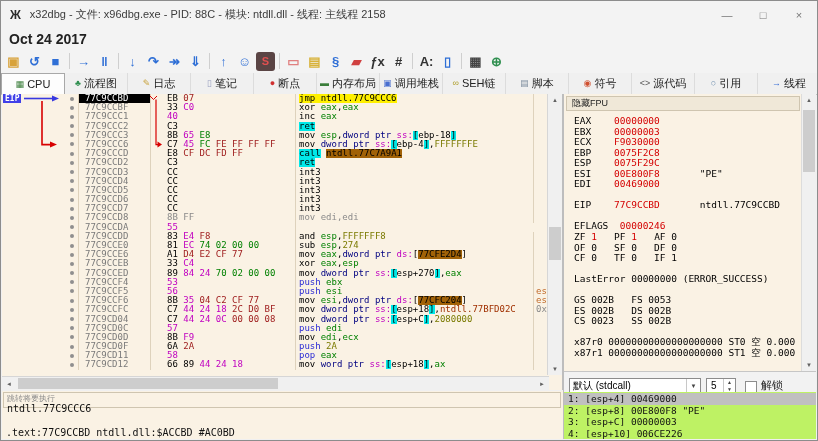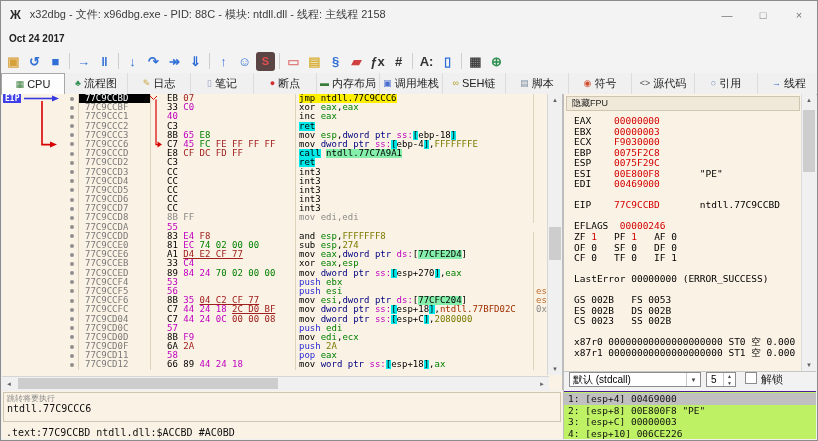--- a/index.html
+++ b/index.html
@@ -8,21 +8,21 @@
   
   .titlebar{position:absolute;left:0;top:0;right:0;height:27px;background:#f3f3f3;display:flex;align-items:center}
   .app-icon{margin-left:9px;color:#2a2a2a;font-size:12px;font-weight:bold}
   .title-text{margin-left:9px;font-size:11px;color:#3c3c3c;white-space:nowrap}
   .win-controls{margin-left:auto;display:flex;height:100%}
   .win-btn{width:36px;height:100%;display:flex;align-items:center;justify-content:center;font-size:11px;color:#777}
   
   .menubar{position:absolute;left:0;top:27px;right:0;height:21px;display:flex;align-items:center;background:#f3f3f3;font-size:11px;color:#222}
   .menu-items{display:flex}
   .menu-item{padding:2px 8px;white-space:nowrap}
-  .menu-date{margin-left:8px;color:#222;font-size:10px;font-weight:bold}
+  .menu-date{margin-left:8px;color:#222;font-size:14px;font-weight:bold}
   
   .toolbar{position:absolute;left:0;top:48px;right:0;height:24px;display:flex;align-items:center;background:#f3f3f3;border-bottom:1px solid #e2e2e2;padding-left:2px}
   .tb-btn{width:19px;height:19px;margin:0 1px;display:flex;align-items:center;justify-content:center;font-size:13px;font-weight:bold}
   .tb-btn.dark{background:#5a4444;border-radius:3px;font-size:11px}
   .tb-sep{width:1px;height:16px;background:#cfcfcf;margin:0 3px}
   
   .tabbar{position:absolute;left:0;top:72px;right:0;height:21px;display:flex;background:#f0f0f0;border-bottom:1px solid #c4c4c4;overflow:hidden}
   .tab{width:62px;flex:none;display:flex;align-items:center;justify-content:center;gap:3px;font-size:11px;color:#222;border-right:1px solid #dcdcdc;white-space:nowrap}
   .tab.active{background:#fdfdfd;border:1px solid #a8a8a8;border-bottom:none}
   .tab-icon{font-size:9px;line-height:9px}
@@ -37,56 +37,56 @@
   .c-bytes{width:145px;flex:none;border-left:1px solid #ded2bc;padding-left:16px;box-sizing:border-box;overflow:hidden}
   .c-instr{width:238px;flex:none;border-left:1px solid #ded2bc;padding-left:3px;box-sizing:border-box;overflow:hidden}
   .c-cmt{flex:1;border-left:1px solid #ded2bc;padding-left:2px;overflow:hidden}
   .gut-overlay{position:absolute;left:0;top:0;pointer-events:none}
   .bytes-arrow{position:absolute;left:147px;top:0;pointer-events:none}
   .eip-badge{position:absolute;left:1px;top:0;background:#4040e8;color:#fff;font:bold 8px "DejaVu Sans Mono",monospace;padding:0 2px;height:9px;line-height:9px}
   
   .tk-k{color:#000}.tk-kp{color:#2a2ad4}.tk-reg{color:#008000}.tk-ptr{color:#000080}
   .tk-seg{color:#c000c0}.tk-num{color:#7a7a00}.tk-lbl{color:#a03000}
   .tk-jy{background:#fff000;color:#000}.tk-cy{background:#00e8e8;color:#000}
-  .tk-ay{background:#86efac;color:#000}.tk-br{background:#00e8e8;color:#000}
+  .tk-ay{background:#a16207;color:#000}.tk-br{background:#00e8e8;color:#000}
   .tk-gr{color:#8a8a8a}
   .tk-b{color:#000}.tk-m{color:#c000c0}.tk-g{color:#008000}.tk-r{color:#a02020}
-  .tk-u{color:#a02020;text-decoration:underline}
+  .tk-u{color:#a02020;}
   .tk-red{color:#d40000}.tk-org{color:#c06a2a}
   
   .vscroll{position:absolute;right:0;top:0;width:14px;height:281px;background:#f0f0f0;border-left:1px solid #d6d6d6}
   .vthumb{position:absolute;left:1px;top:133px;width:12px;height:33px;background:#cdcdcd}
   .sarr{position:absolute;left:0;width:14px;height:12px;font-size:6px;color:#606060;display:flex;align-items:center;justify-content:center}
   .hscroll{position:absolute;left:0;bottom:0;width:547px;height:14px;background:#f0f0f0;border-top:1px solid #d6d6d6;box-sizing:border-box}
   .hthumb{position:absolute;left:16px;top:1px;width:260px;height:11px;background:#cdcdcd}
   .harr{position:absolute;top:0;width:14px;height:13px;font-size:6px;color:#606060;display:flex;align-items:center;justify-content:center}
   
   .rightpane{position:absolute;left:562px;top:93px;right:1px;bottom:1px;background:#faf2e4;border-left:1px solid #bdbdbd;box-sizing:border-box}
   .reg-header{position:absolute;left:2px;top:2px;right:16px;height:13px;background:#f0e8d8;border:1px solid #cfc5b0;font-size:9px;display:flex;align-items:center;padding-left:5px;color:#222}
   .reg-body{position:absolute;left:10px;top:22px;right:16px;height:255px;overflow:hidden}
   .regline{height:10.55px;font-family:"DejaVu Sans Mono",monospace;font-size:9.5px;line-height:10.6px;white-space:pre}
   .reg-scroll{position:absolute;right:0;top:0;width:14px;height:277px;background:#f0f0f0;border-left:1px solid #dcdcdc}
   .reg-thumb{position:absolute;left:1px;top:16px;width:12px;height:62px;background:#cdcdcd}
   
-  .callconv{position:absolute;left:0;right:0;top:277px;height:24px;background:#f2f2f2;border-top:1px solid #c6c6c6;border-bottom:4px solid #4c1d95;display:flex;align-items:flex-start;box-sizing:border-box}
+  .callconv{position:absolute;left:0;right:0;top:277px;height:24px;background:#f2f2f2;border-top:1px solid #c6c6c6;border-bottom:2px solid #4c1d95;display:flex;align-items:flex-end;box-sizing:border-box}
   .cc-select{margin-left:5px;width:132px;height:15px;background:#fff;border:1px solid #8c8c8c;display:flex;align-items:center;font-size:10px;padding-left:3px;box-sizing:border-box}
   .cc-dd{margin-left:auto;width:13px;height:100%;display:flex;align-items:center;justify-content:center;font-size:6px;color:#444;border-left:1px solid #c8c8c8}
   .cc-spin{margin-left:5px;width:30px;height:15px;background:#fff;border:1px solid #8c8c8c;display:flex;box-sizing:border-box}
   .cc-spin-val{flex:1;font-size:10px;padding-left:4px;line-height:13px}
   .cc-spin-btns{width:11px;display:flex;flex-direction:column;border-left:1px solid #c8c8c8}
   .cc-spin-btns div{flex:1;font-size:5px;color:#444;display:flex;align-items:center;justify-content:center}
   .cc-check{width:10px;height:10px;background:#fff;border:1px solid #8c8c8c;margin-left:9px}
   .cc-label{margin-left:4px;font-size:11px;color:#222}
   
   .args{position:absolute;left:0;right:0;top:298px;bottom:0;background:#bef264;overflow:hidden;padding-top:1px}
   .argrow{height:11.5px;font-family:"DejaVu Sans Mono",monospace;font-size:9.5px;line-height:11.5px;padding-left:4px;white-space:pre;color:#111}
   .argrow.sel{background:#c0c0c0}
   
   .bottomleft{position:absolute;left:1px;top:390px;width:561px;bottom:1px;background:#faf2e4}
-  .hintbox{position:absolute;left:1px;top:1px;right:2px;height:30px;border:1px solid #cfc5b0;padding:1px 3px;box-sizing:border-box}
+  .hintbox{position:absolute;left:1px;top:1px;right:2px;height:16px;border:1px solid #cfc5b0;padding:1px 3px;box-sizing:border-box}
   .hint1{font-size:8px;color:#8a8a8a;line-height:9px}
   .hint2{font-family:"DejaVu Sans Mono",monospace;font-size:10px;color:#111;line-height:11px}
   .statusline{position:absolute;left:4px;top:36px;font-family:"DejaVu Sans Mono",monospace;font-size:10px;color:#111}
 </style>
 </head>
 <body>
 
 <div class="window">
 
   <div class="titlebar">

